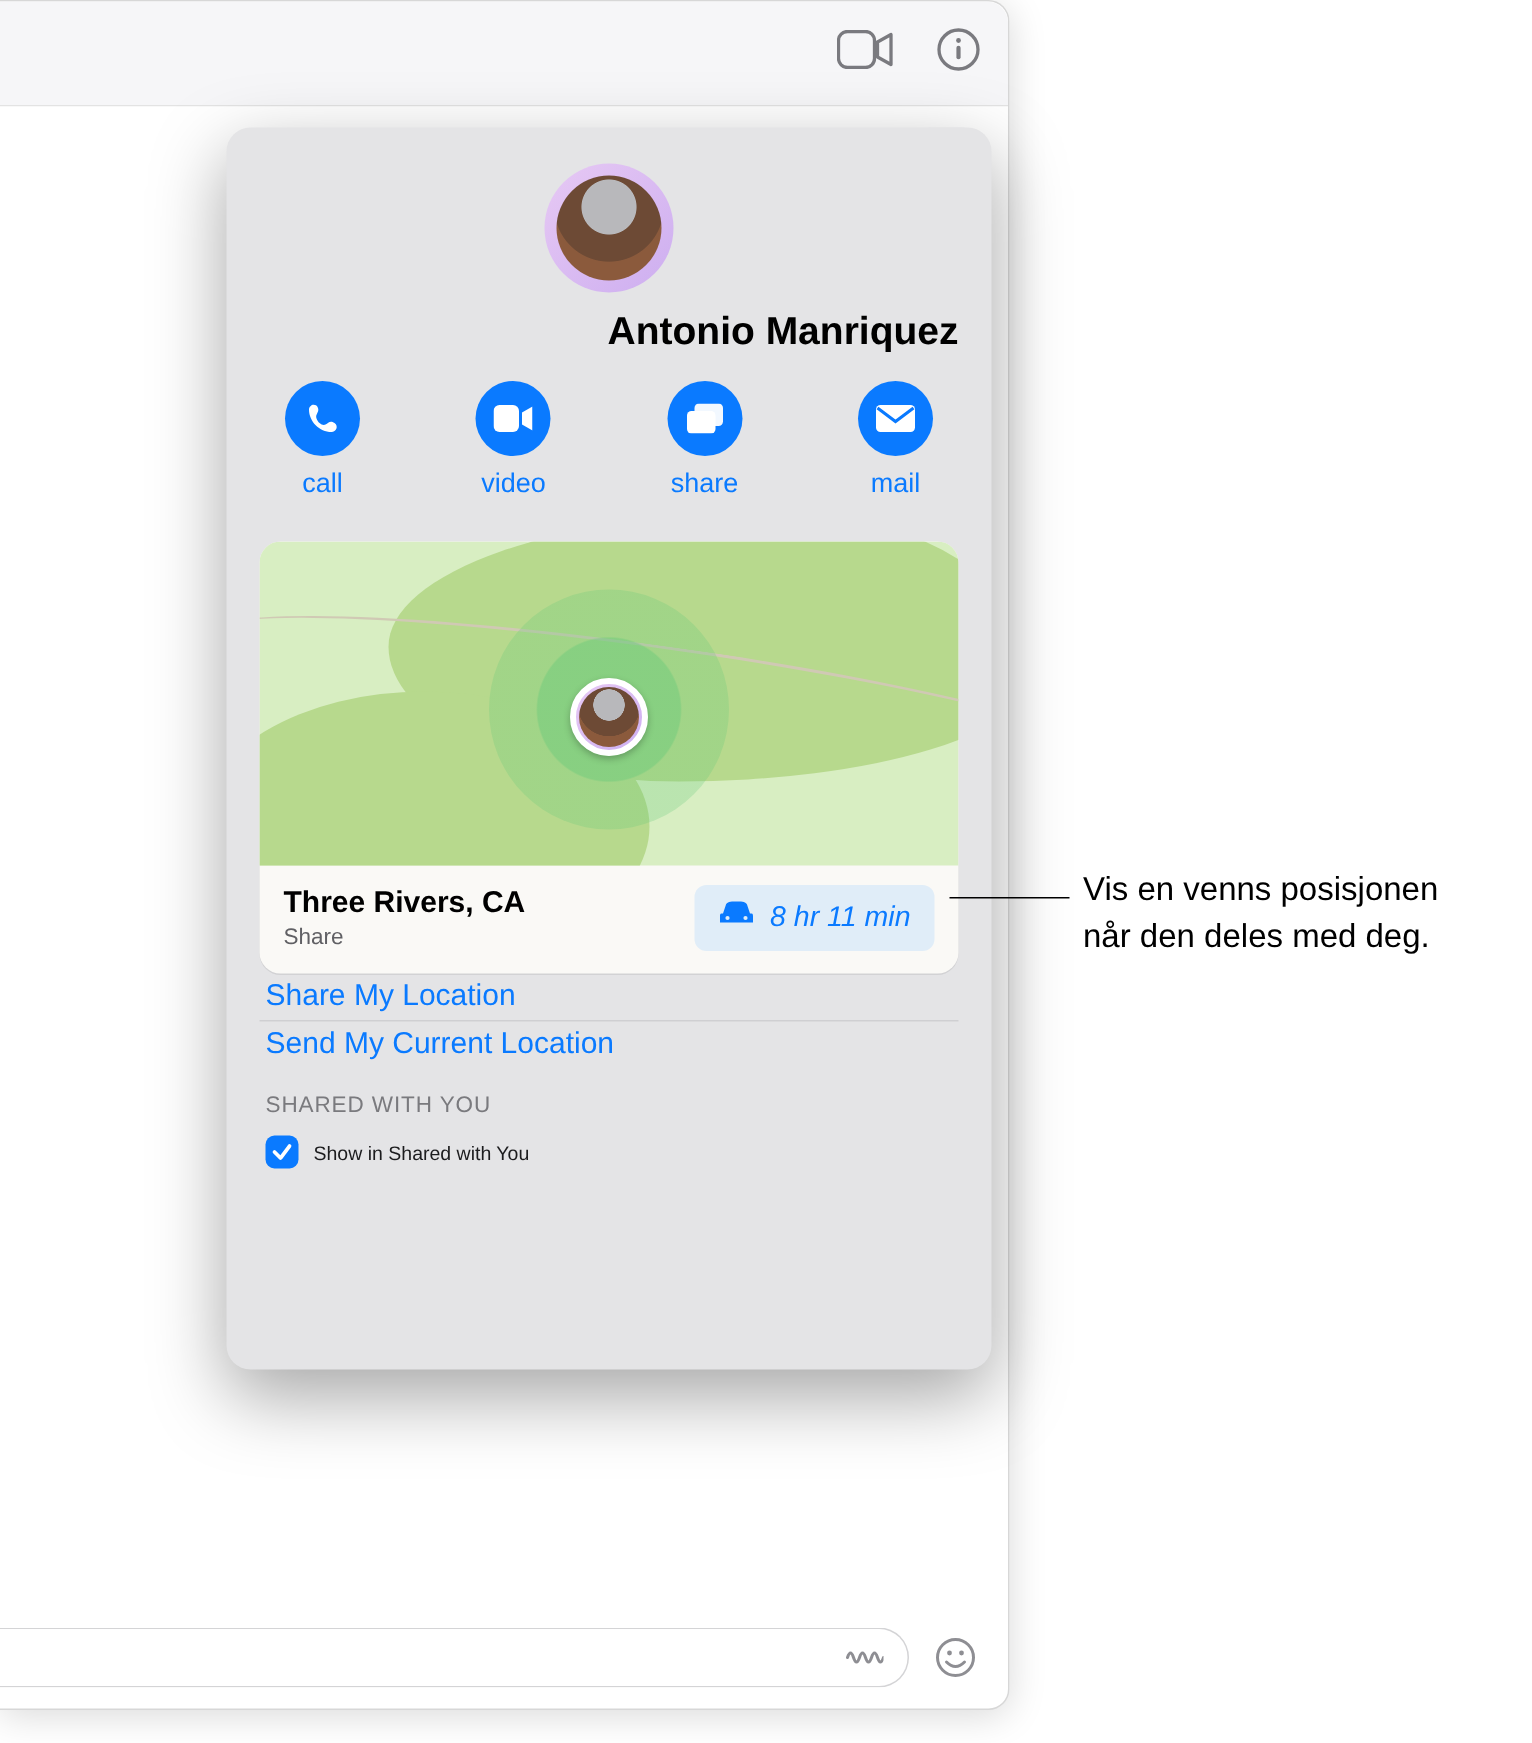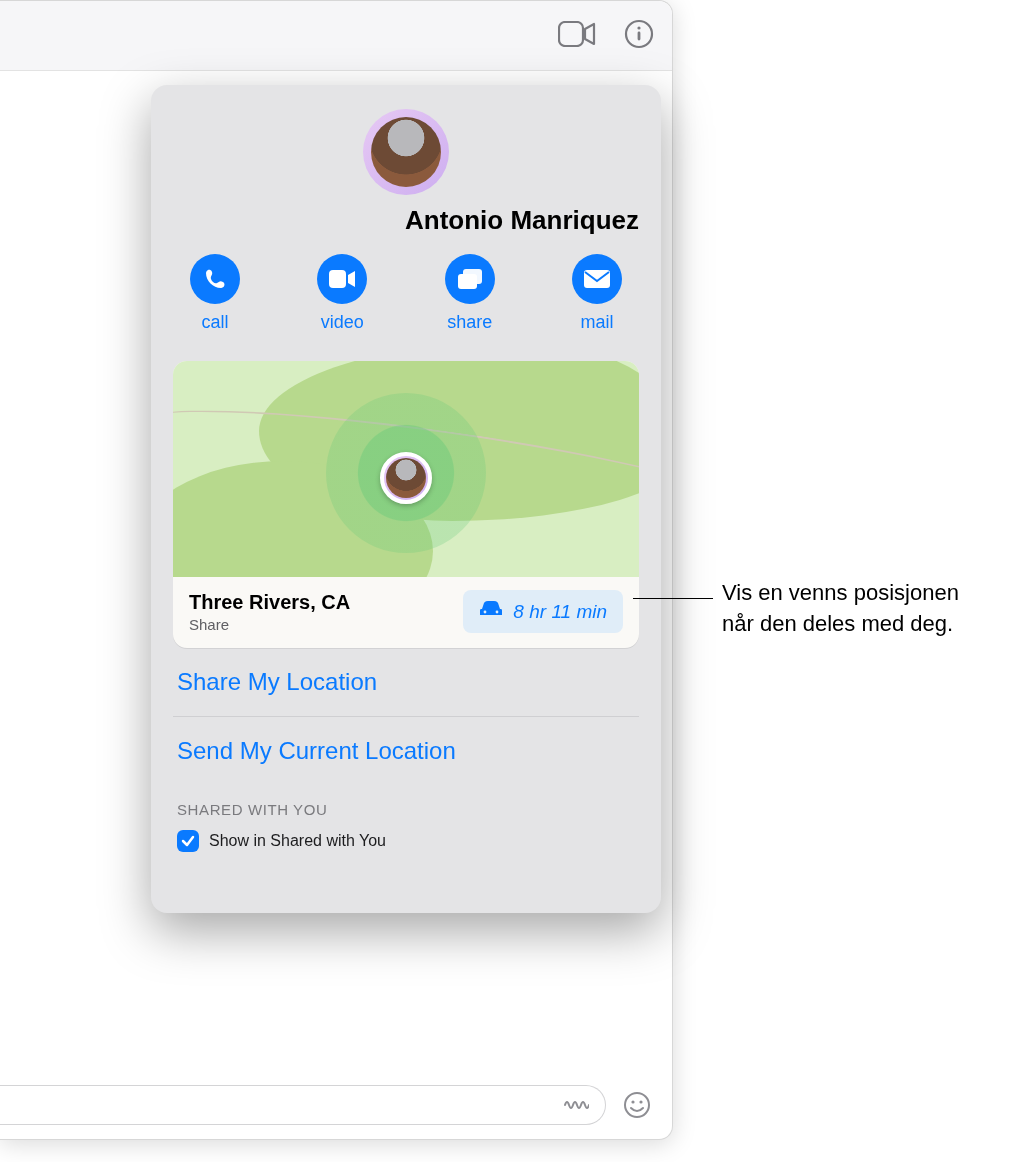--- a/index.html
+++ b/index.html
@@ -229,35 +229,35 @@
     border-radius:8px;
     padding:10px 16px;
     font-size:19px;
     font-weight:500;
     display:flex;align-items:center;gap:10px;font-style:italic;
   }
   .eta-pill svg{color:#0a7aff;}
 
   .link-row{
     color:#0a7aff;
-    font-size:24px;
-    padding:20px 4px;
+    font-size:20px;
+    padding:4px 4px;
   }
   .divider{height:1px;background:#cfcfd2;}
 
   .section-label{
     color:#7a7a7e;
     font-size:15px;
     letter-spacing:0.6px;
     padding:16px 4px 8px 4px;
   }
   .check-row{
     display:flex;align-items:center;gap:10px;
     padding:4px 4px 0 4px;
-    font-size:16px;
+    font-size:13px;
     color:#1c1c1e;
   }
   .checkbox{
     width:22px;height:22px;border-radius:6px;background:#0a7aff;
     display:flex;align-items:center;justify-content:center;
   }
   .checkbox svg{color:#fff;}
 
   
   .callout-line{

